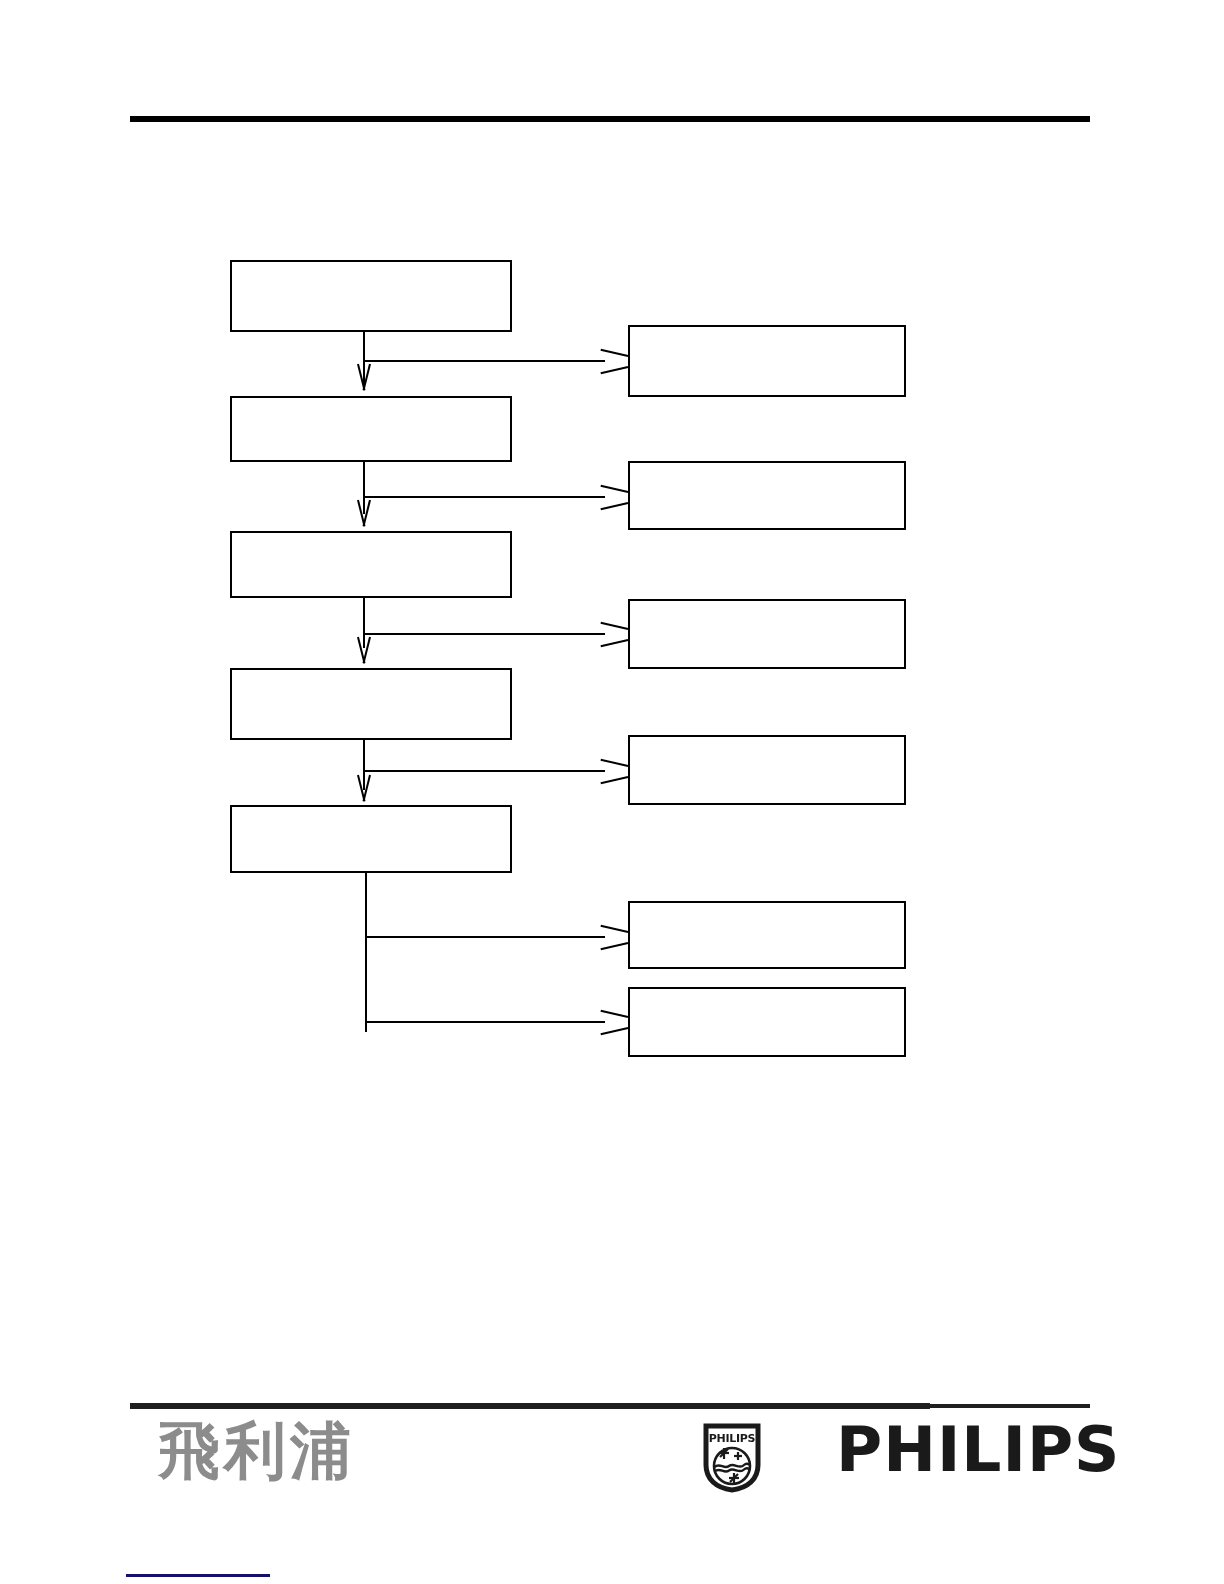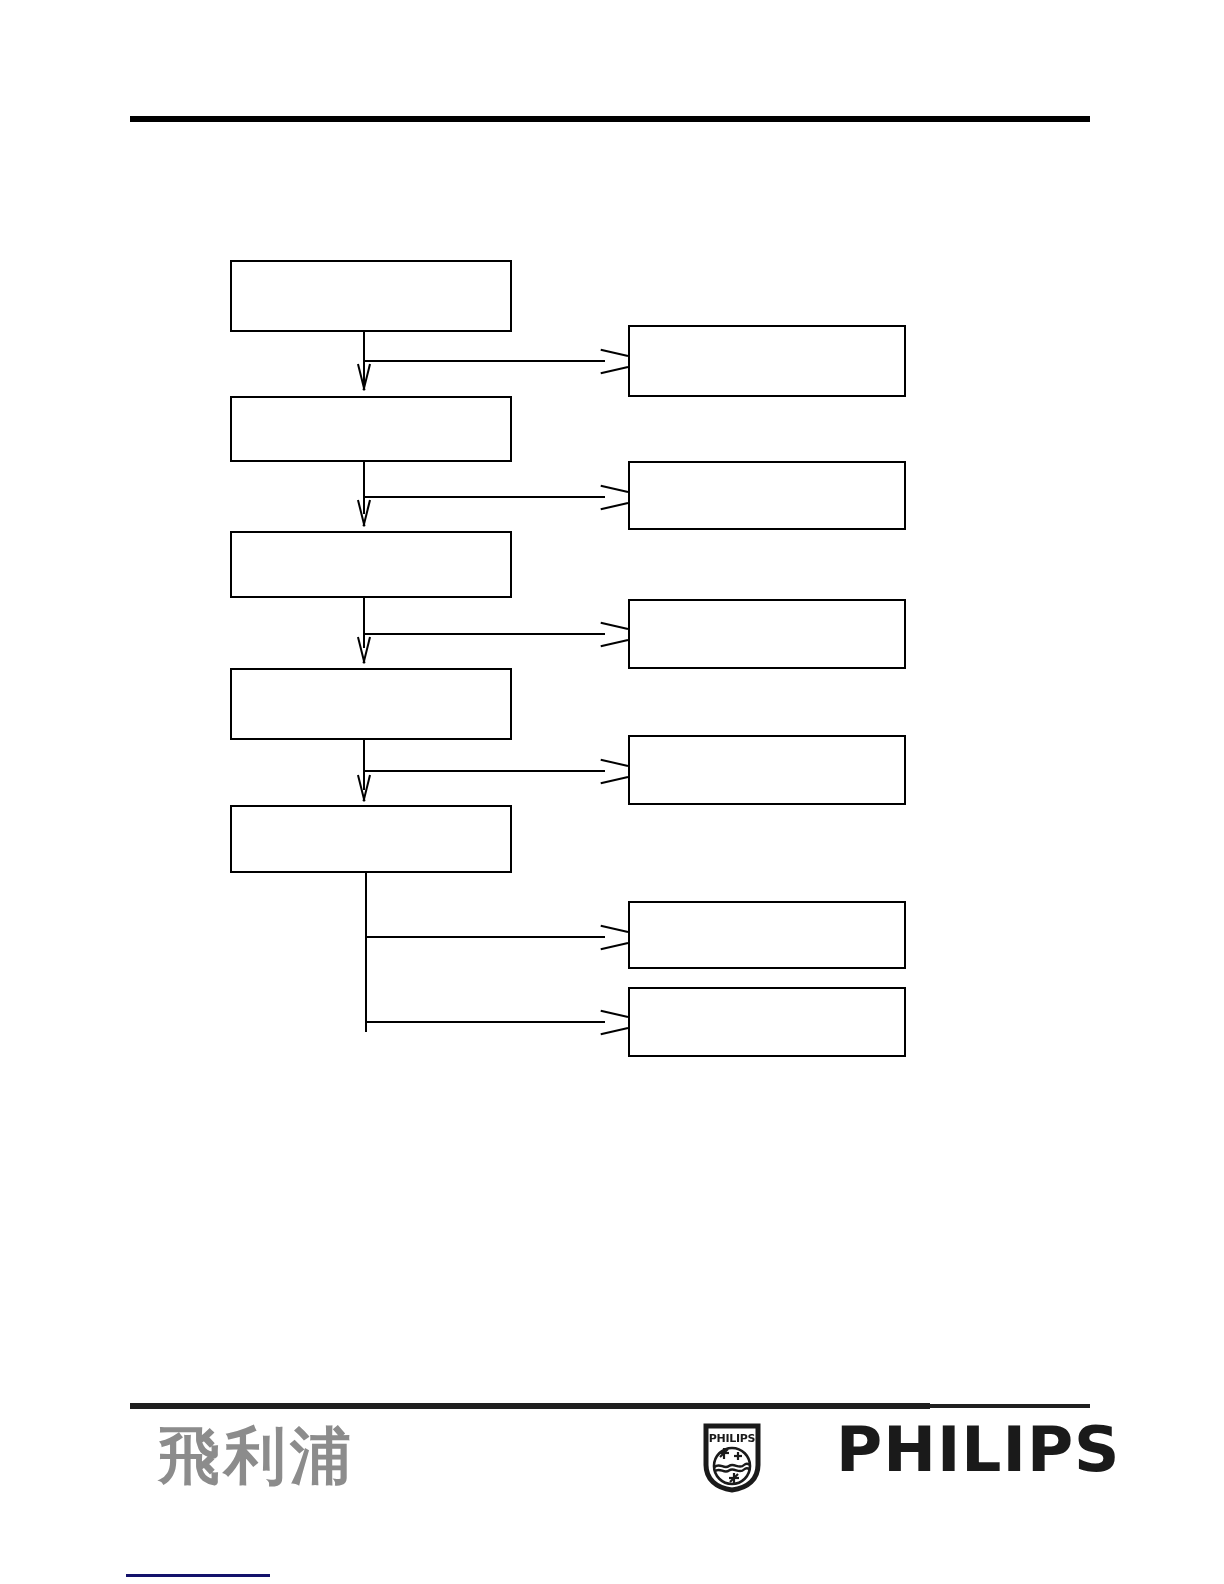--- a/index.html
+++ b/index.html
@@ -129,21 +129,21 @@
     top: 15px;
     transform-origin: right center;
     transform: rotate(-13deg);
   }
 
   
   .brand-cn {
     position: absolute;
     left: 158px;
     top: 1425px;
-    font-family: Liberation Serif, serif;
+    font-family: Liberation Mono, monospace;
     font-size: 62px;
     font-weight: bold;
     letter-spacing: 4px;
     color: #8c8c8c;
     line-height: 1;
     white-space: nowrap;
   }
   .brand-wordmark {
     position: absolute;
     left: 836px;

